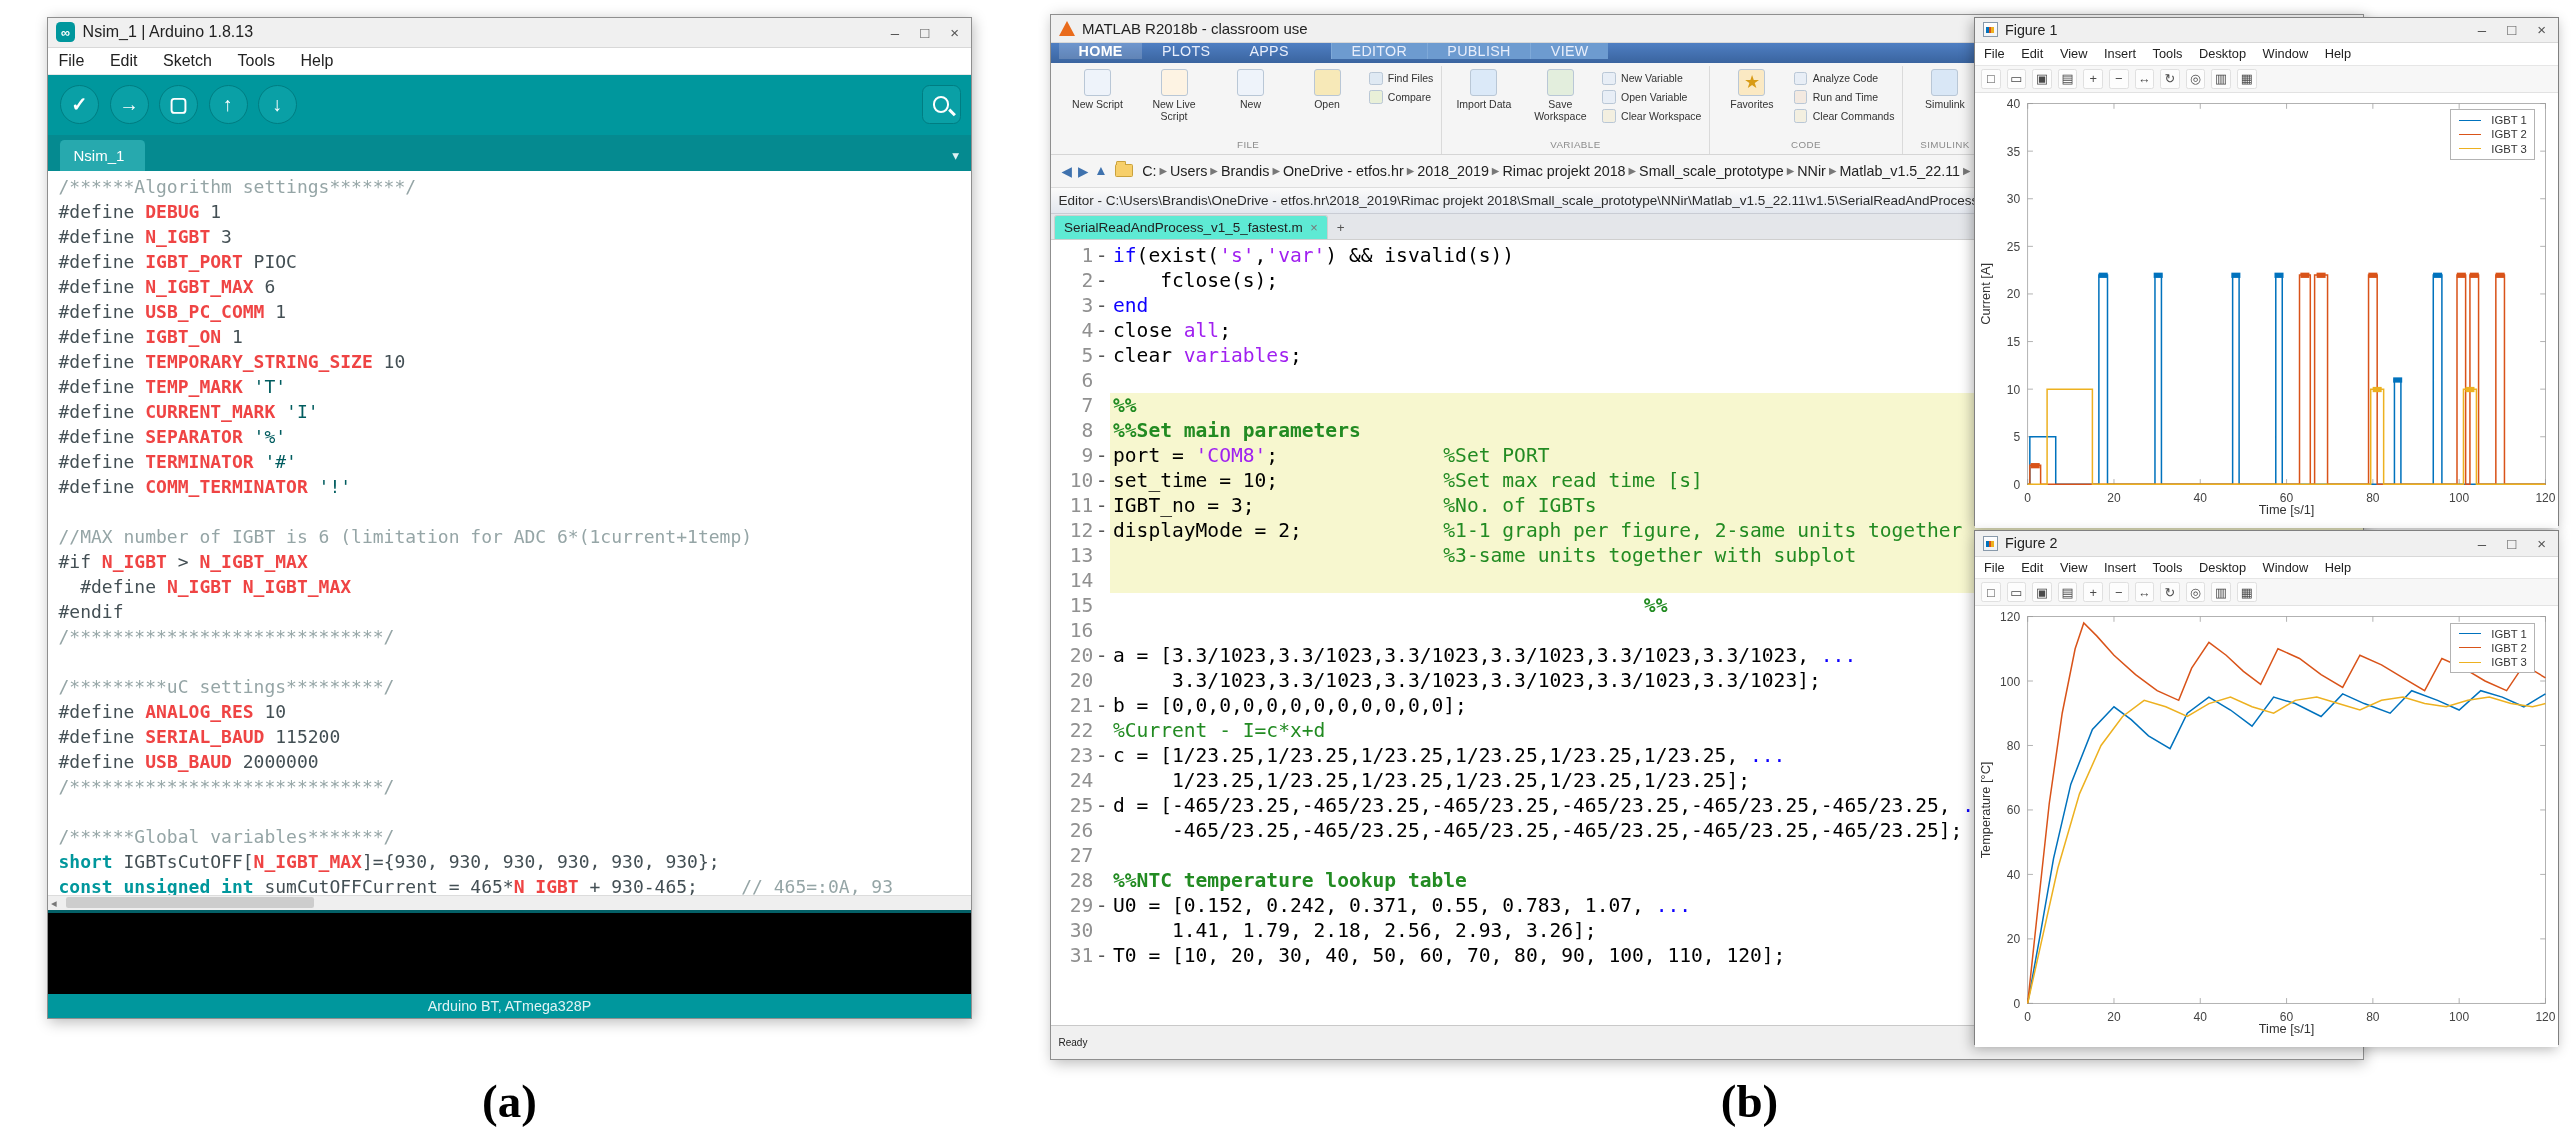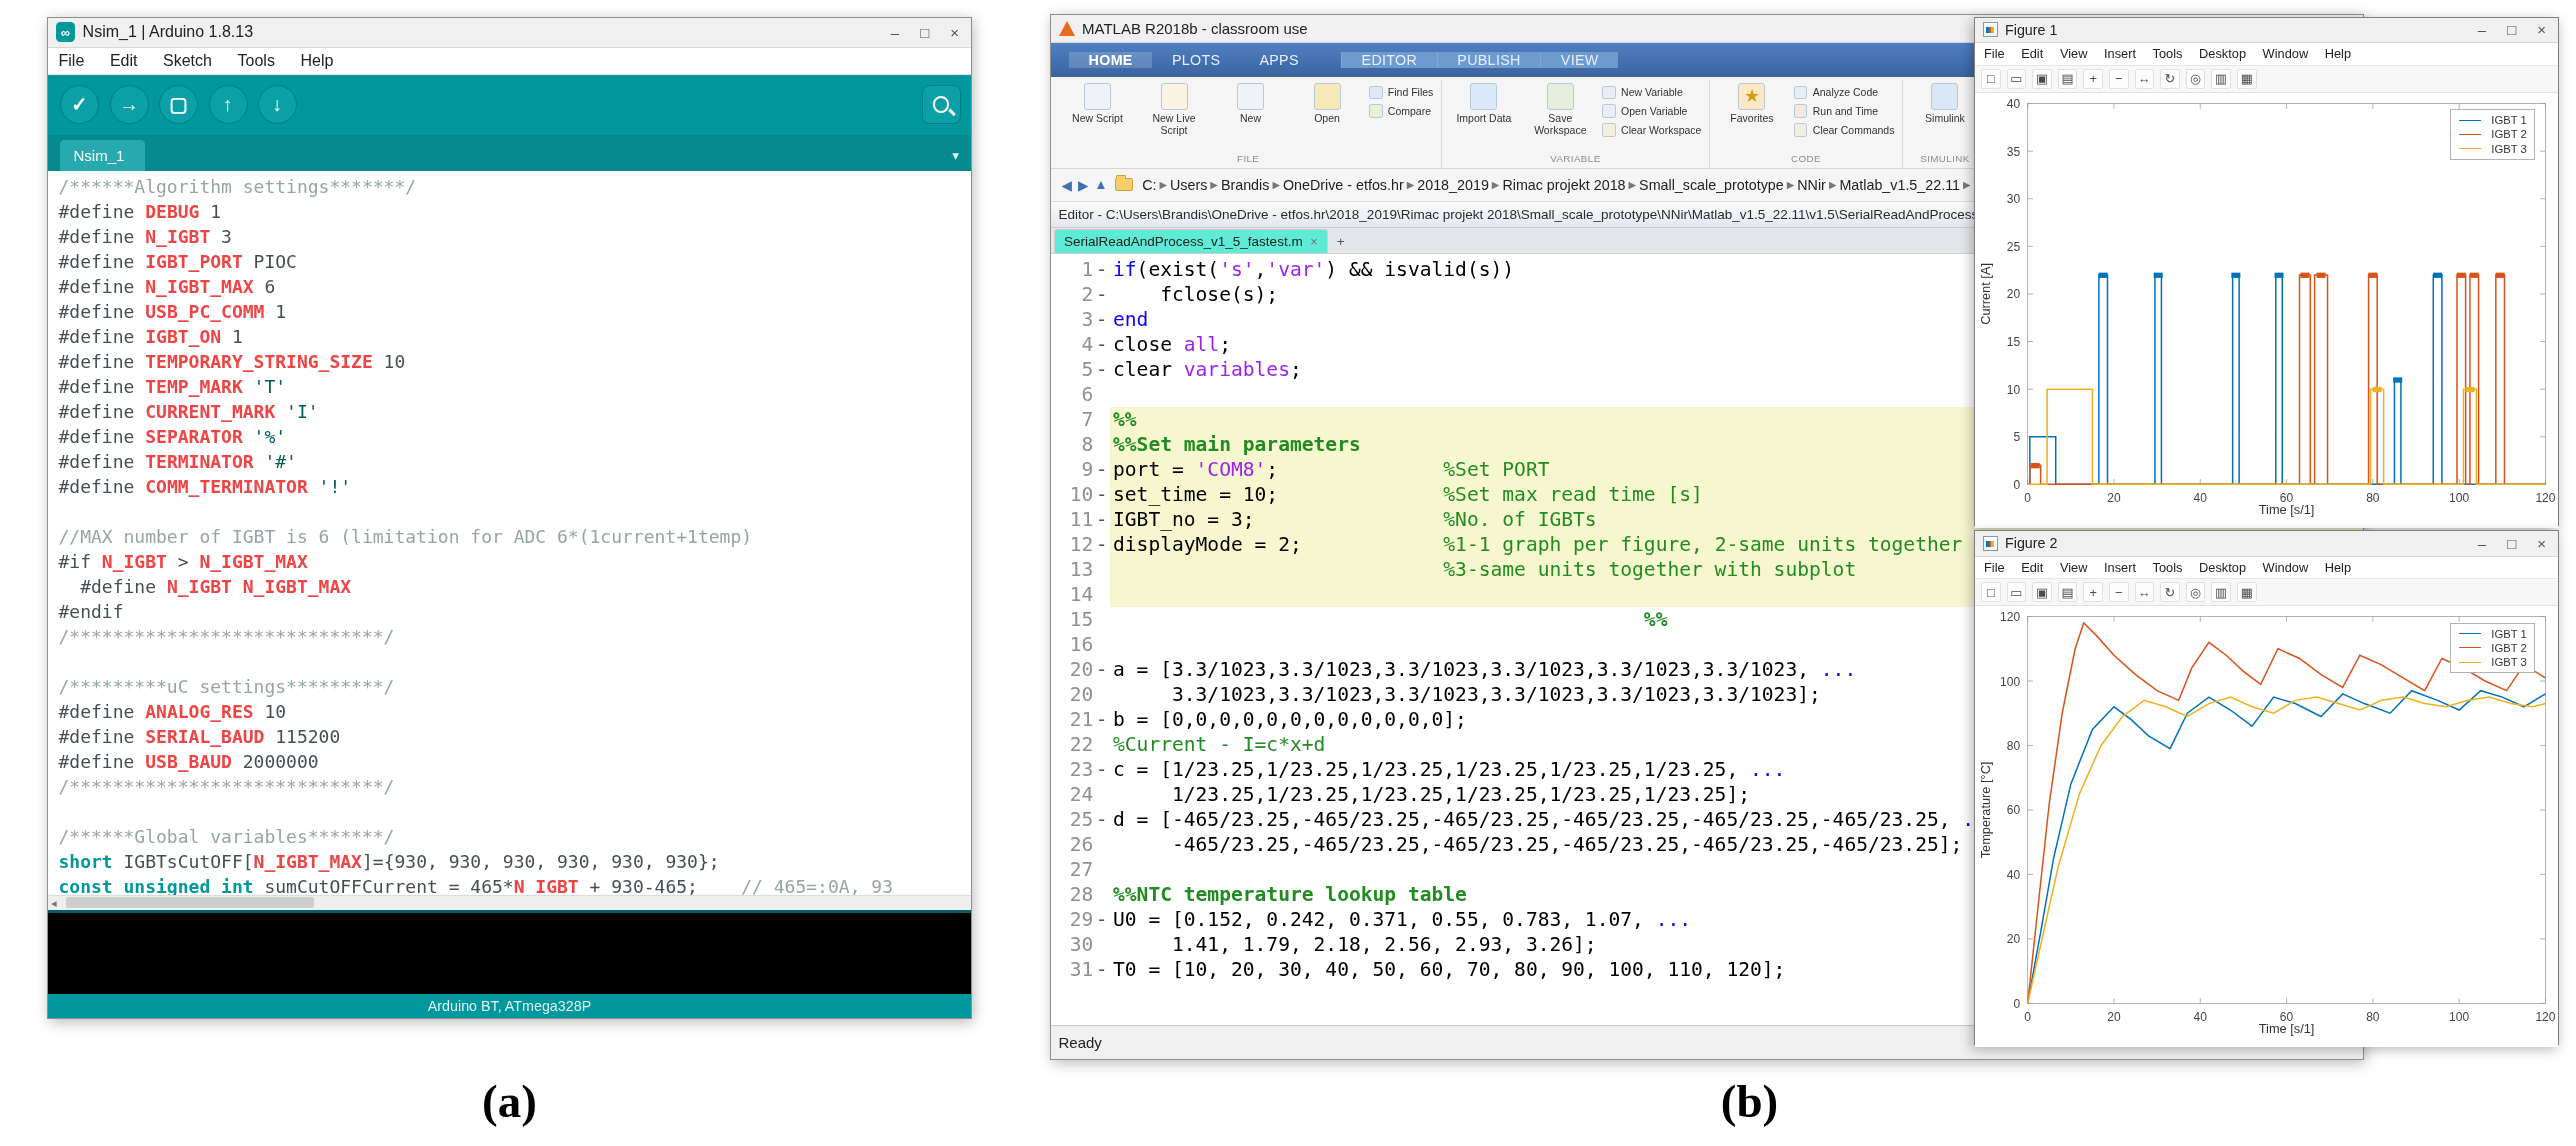--- a/index.html
+++ b/index.html
@@ -34,21 +34,21 @@
 .a-hscroll{height:15px;background:#efefef;border-top:0.8px solid #dcdcdc;position:relative;flex:none}
 .a-hthumb{position:absolute;left:18px;top:1.5px;width:248px;height:11.3px;background:#cdcdcd;border-radius:2.3px}
 .a-harrow{position:absolute;left:3px;top:0;font-size:11.3px;color:#777;line-height:15px}
 .a-console{height:84px;background:#000;border-top:3.8px solid #046067;flex:none}
 .a-status{height:24px;background:#00979d;display:flex;align-items:center;justify-content:center;padding:0 12px;color:#dff3f4;font-size:14.3px;flex:none}
 
 
 #matlab{left:1050px;top:13.5px;width:1314px;height:1046px;display:flex;flex-direction:column;background:#f3f3f3}
 #matlab .titlebar{height:28px;font-size:15px;flex:none}
 .m-logo{width:0;height:0;border-left:8.3px solid transparent;border-right:8.3px solid transparent;border-bottom:15px solid #e96b1c;flex:none}
-.m-tabsrow{height:34px;background:linear-gradient(#4f7fc3,#3a649f);display:flex;align-items:center;padding-left:18px;flex:none}
+.m-tabsrow{height:20px;background:linear-gradient(#4f7fc3,#3a649f);display:flex;align-items:flex-start;padding-left:8px;flex:none}
 .m-tab{display:flex;align-items:center;padding:0 19.6px;font-size:14.3px;color:#e8eefb;letter-spacing:0.3px;cursor:default}
 .m-tab.active{background:rgba(255,255,255,.18);font-weight:bold;color:#fff}
 .m-tab.ctx{background:#6d9bd0;border-left:0.8px solid #7fa9d8}
 .m-tab.ctx-first{margin-left:22.6px}
 .m-ribbon{height:92px;background:#f5f5f5;border-bottom:0.8px solid #d5d5d5;display:flex;padding:3px 4.5px 0;flex:none;overflow:hidden}
 .m-section{display:flex;flex-direction:column;border-right:0.8px solid #dadada;padding:0 7.5px}
 .m-sec-body{display:flex;gap:7.5px;align-items:flex-start;flex:1;padding-top:3px}
 .m-big{width:69px;display:flex;flex-direction:column;align-items:center;gap:2.3px;font-size:10.5px;line-height:12px;color:#333;text-align:center;cursor:default}
 .m-bigicon{width:27px;height:27px;border:0.8px solid #b9c7d6;border-radius:3px;display:flex;align-items:center;justify-content:center;font-size:18px;color:#d89b16;flex:none}
 .m-smalls{display:flex;flex-direction:column;gap:5.3px;padding-top:3px}
@@ -68,21 +68,21 @@
 .m-filetab{display:flex;align-items:center;gap:7.5px;background:#5eead4;border:0.8px solid #cfcfcf;border-bottom:none;padding:3.8px 9px;font-size:13.5px;border-radius:3px 3px 0 0}
 .tab-close{color:#777;font-size:12.8px}
 .m-newtab{display:flex;align-items:center;padding:3.8px 9px;font-size:13.5px;color:#555}
 .m-codewrap{flex:1;background:#fff;overflow:hidden;padding-top:3px}
 .mrow{display:flex;height:25px;font-family:"DejaVu Sans Mono",monospace;font-size:19.6px;line-height:25px;white-space:pre}
 .ml{width:59px;flex:none;display:flex;justify-content:flex-end;color:#909090}
 .ml-dash{width:16.6px;text-align:center;color:#555}
 .mcode{flex:1;padding-left:3px}
 .mrow.hl .mcode{background:#f7f7cf}
 .m-n{color:#000}.m-k{color:#0e00ff}.m-s{color:#a020f0}.m-g{color:#228b22}.m-g2{color:#228b22;font-weight:bold}.m-e{color:#0e00ff}
-.m-status{height:34px;background:#f0f0f0;border-top:0.8px solid #c9c9c9;display:flex;align-items:center;padding:0 7.5px;font-size:15px;flex:none}
+.m-status{height:34px;background:#f0f0f0;border-top:0.8px solid #c9c9c9;display:flex;align-items:center;padding:0 7.5px;font-size:10px;flex:none}
 
 
 .figwin{position:absolute;left:1974px;width:585px;background:#fff;border:0.8px solid #808080;box-shadow:-2.3px 3.8px 12px rgba(0,0,0,.3);display:flex;flex-direction:column}
 #fig1{top:16.6px;height:509px}
 #fig2{top:530px;height:515px}
 .figwin .titlebar{height:25.6px;font-size:14.3px;flex:none}
 .f-logo{width:15px;height:15px;border:0.8px solid #8899aa;background:linear-gradient(#fff,#eef3f8);position:relative;flex:none}
 .f-logo::after{content:"";position:absolute;left:2.3px;right:2.3px;bottom:3px;height:6px;background:linear-gradient(90deg,#0072bd 33%,#d95319 33%,#d95319 66%,#edb120 66%)}
 .f-menu{height:22.6px;display:flex;gap:16.6px;align-items:center;padding:0 9px;font-size:12.8px;background:#fff;border-bottom:0.8px solid #e6e6e6;flex:none}
 .f-tools{height:27px;display:flex;gap:6px;align-items:center;padding:0 6px;background:#f7f7f7;border-bottom:0.8px solid #e2e2e2;flex:none}

